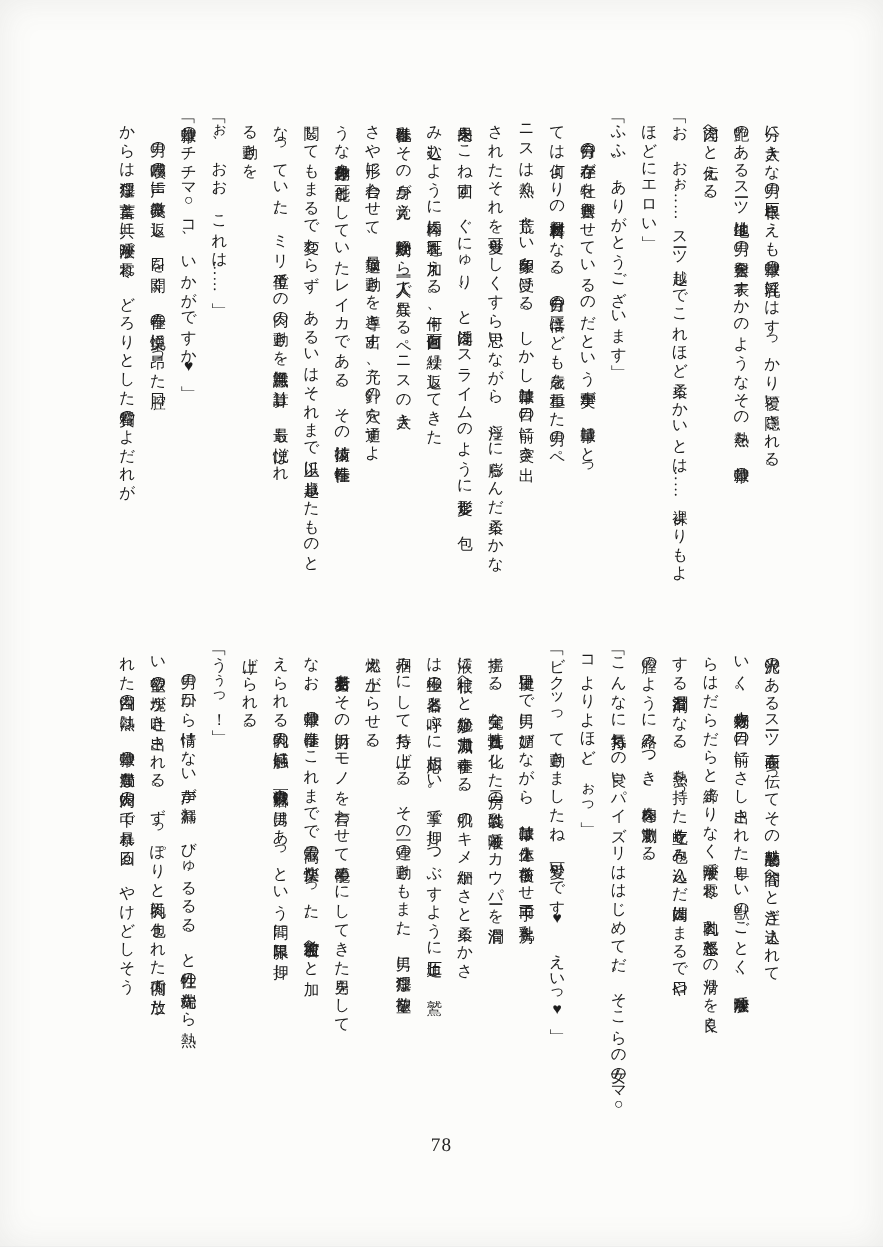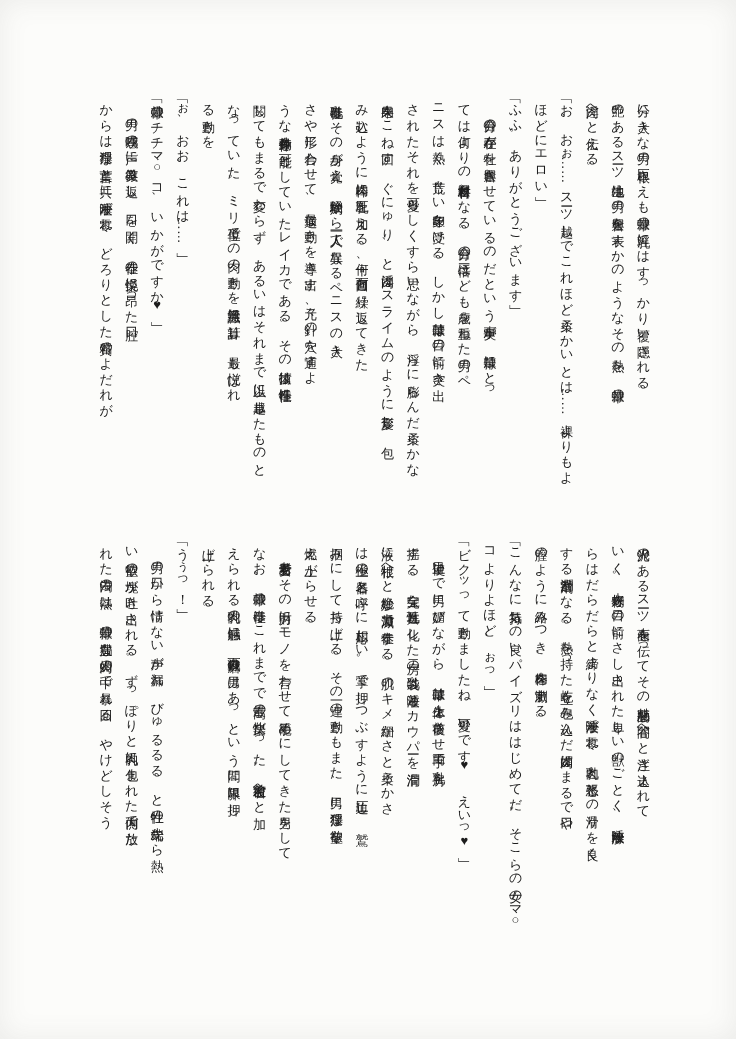--- a/index.html
+++ b/index.html
@@ -91,14 +91,15 @@
     <div class="tline">　老若男女をその財力にモノを言わせて手籠めにしてきた男をして</div>
     <div class="tline">なお、隷華の奉仕はこれまでで最高の快楽だった。前後左右へと加</div>
     <div class="tline">えられる乳肉の感触に、百戦錬磨の男はあっという間に限界に押し</div>
     <div class="tline">上げられる。</div>
     <div class="tline">「うぅっ！」</div>
     <div class="tline">　男の口から情けない声が漏れ、びゅるるる、と牡性の先端から熱</div>
     <div class="tline">い欲望の塊が吐き出される。ずっぽりと乳肉に包まれた内側で放た</div>
     <div class="tline">れた白濁の熱は、隷華の豊満な媚肉の中で暴れ回る。やけどしそう</div>
   </div>
 
+  <div class="page-number">78</div>
 
 </div>
 
 </body></html>

